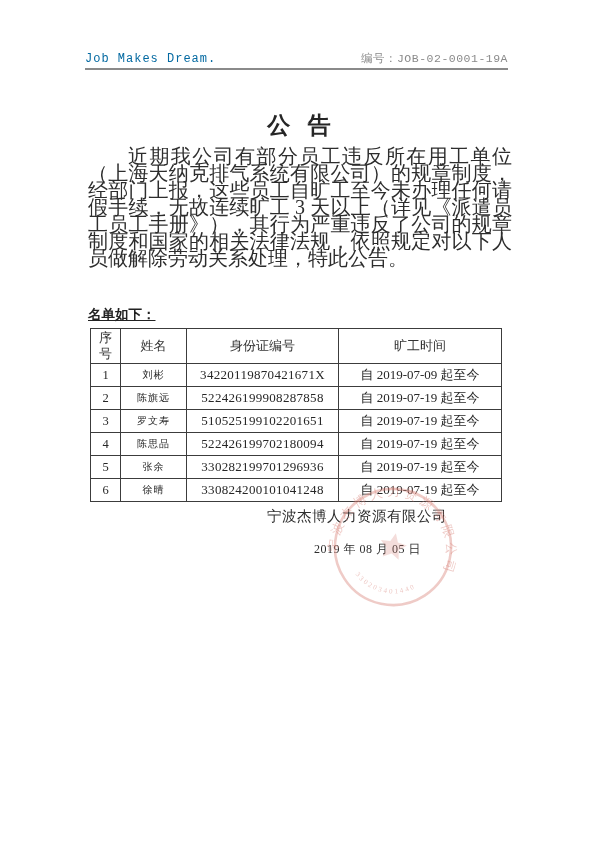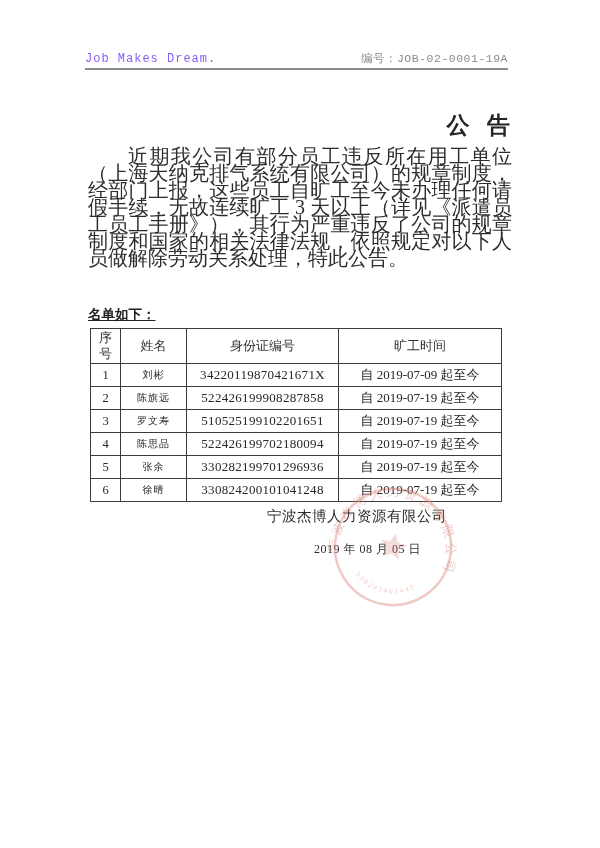--- a/index.html
+++ b/index.html
@@ -15,31 +15,31 @@
 
   
   .hdr {
     position: absolute; left: 85px; top: 46px; width: 423px; height: 24px;
     border-bottom: 2px solid #8a8a8a;
     display: flex; justify-content: space-between; align-items: flex-end;
     padding-bottom: 2px; box-sizing: border-box;
   }
   .hdr .slogan {
     font-family: "Liberation Mono", "DejaVu Sans Mono", monospace;
-    font-size: 12px; color: #8b5cf6; letter-spacing: 1px;
+    font-size: 12px; color: #0369a1; letter-spacing: 1px;
   }
   .hdr .docnum {
     font-family: "Liberation Mono", "DejaVu Sans Mono", monospace;
     font-size: 11.5px; color: #8a8a8a; letter-spacing: 0.5px; text-align: center;
   }
 
   
   .title {
     position: absolute; left: 88px; top: 110px; width: 424px;
-    text-align: right; font-size: 23px; font-weight: bold;
+    text-align: center; font-size: 23px; font-weight: bold;
     color: #262626; white-space: pre; letter-spacing: 2px;
   }
 
   
   .body-par {
     position: absolute; left: 88px; top: 148px; width: 424px;
     font-size: 20px; line-height: 17px; text-align: justify;
     text-indent: 2em; color: #2d2d2d;
   }
 

